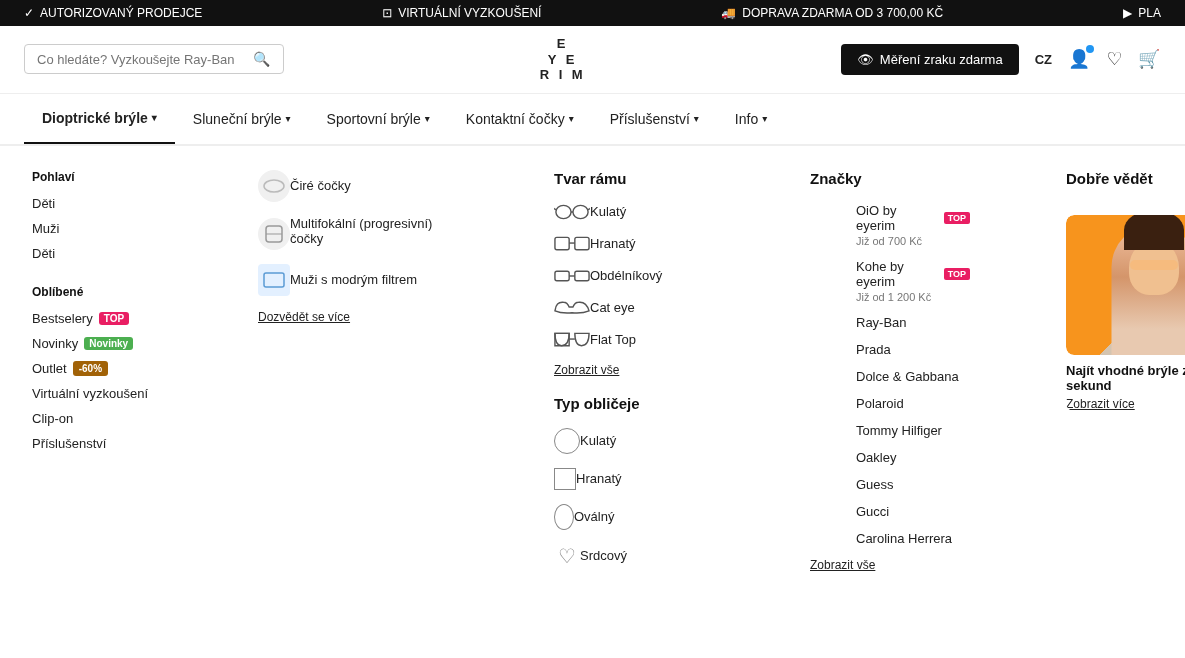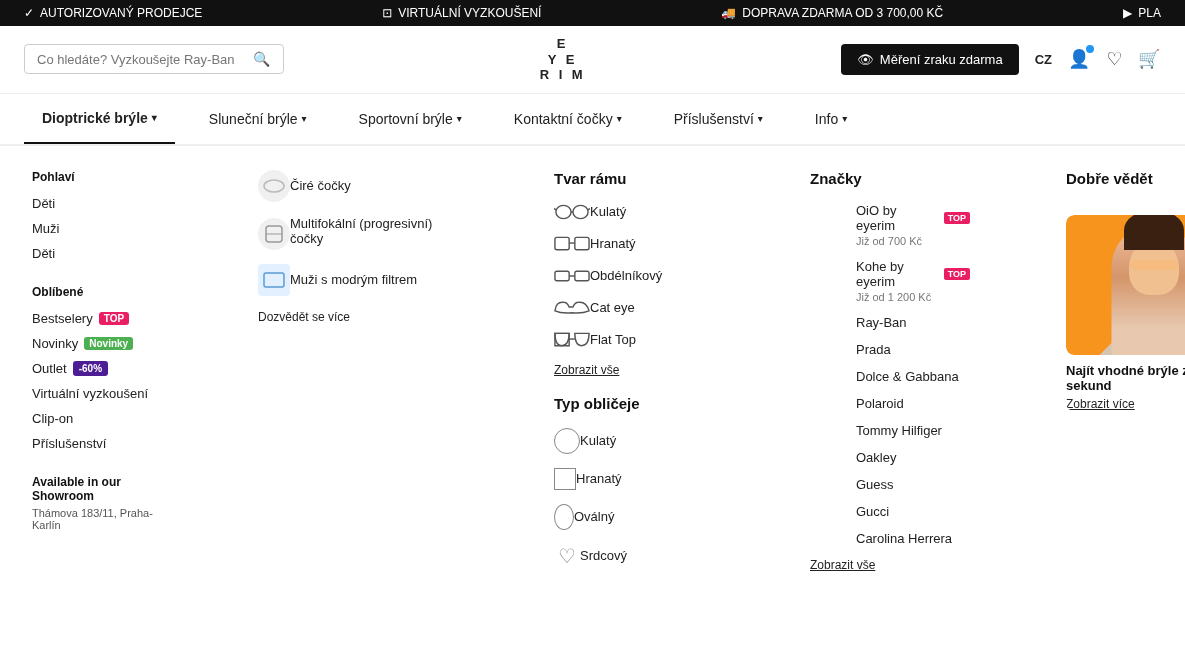--- a/index.html
+++ b/index.html
@@ -74,21 +74,21 @@
       background: #2196F3;
       border-radius: 50%;
     }
 
     
     .nav {
       display: flex;
       align-items: center;
       padding: 0 24px;
       border-bottom: 1px solid #eee;
-      gap: 16px;
+      gap: 0;
     }
     .nav-item {
       padding: 16px 18px;
       font-size: 14px;
       cursor: pointer;
       display: flex;
       align-items: center;
       gap: 4px;
       white-space: nowrap;
       position: relative;
@@ -173,21 +173,21 @@
     .badge-new {
       background: #4CAF50;
       color: #fff;
       font-size: 10px;
       padding: 1px 5px;
       border-radius: 3px;
       margin-left: 6px;
       font-weight: bold;
     }
     .badge-sale {
-      background: #4c1d95;
+      background: #a16207;
       color: #fff;
       font-size: 10px;
       padding: 2px 6px;
       border-radius: 3px;
       margin-left: 6px;
       font-weight: bold;
     }
 
     
     .oblibene-item {
@@ -258,21 +258,21 @@
       margin-top: 4px;
     }
 
     .divider {
       width: 1px;
       background: #eee;
       min-height: 100%;
       margin: 0 8px;
     }
 
-    .dozvedi { font-size: 12px; cursor: pointer; color: #222; margin-top: 4px; display: block; }
+    .dozvedi { font-size: 12px; text-decoration: underline; cursor: pointer; color: #222; margin-top: 4px; display: block; }
     .zobrazit-vse { font-size: 12px; text-decoration: underline; cursor: pointer; color: #222; margin-top: 8px; display: block; }
     .nevm { font-size: 12px; text-decoration: underline; cursor: pointer; color: #222; margin-top: 12px; display: block; }
 
     
     .location-info { font-size: 11px; color: #555; margin-top: 4px; }
   </style>
 </head>
 <body>
 
 <div class="top-bar">
@@ -372,24 +372,20 @@
       <div class="oblibene-item">
         <span>Virtuální vyzkoušení</span>
       </div>
       <div class="oblibene-item">
         <span>Clip-on</span>
       </div>
       <div class="oblibene-item">
         <span>Příslušenství</span>
       </div>
     </div>
-    <div>
-      <div style="font-size:12px; font-weight:bold; color:#111;">Available in our Showroom</div>
-      <div class="location-info">Thámova 183/11, Praha-Karlín</div>
-    </div>
   </div>
 
   <div class="divider"></div>
 
   <div class="col col-wide" style="min-width:200px;">
     <div class="col-item">
       <div class="lens-icon" style="background:#f0f0f0; border-radius:50%; width:32px; height:32px; display:flex; align-items:center; justify-content:center;">
         <svg width="24" height="16" viewBox="0 0 24 16">
           <ellipse cx="12" cy="8" rx="10" ry="6" fill="none" stroke="#bbb" stroke-width="1.5"></ellipse>
         </svg>

